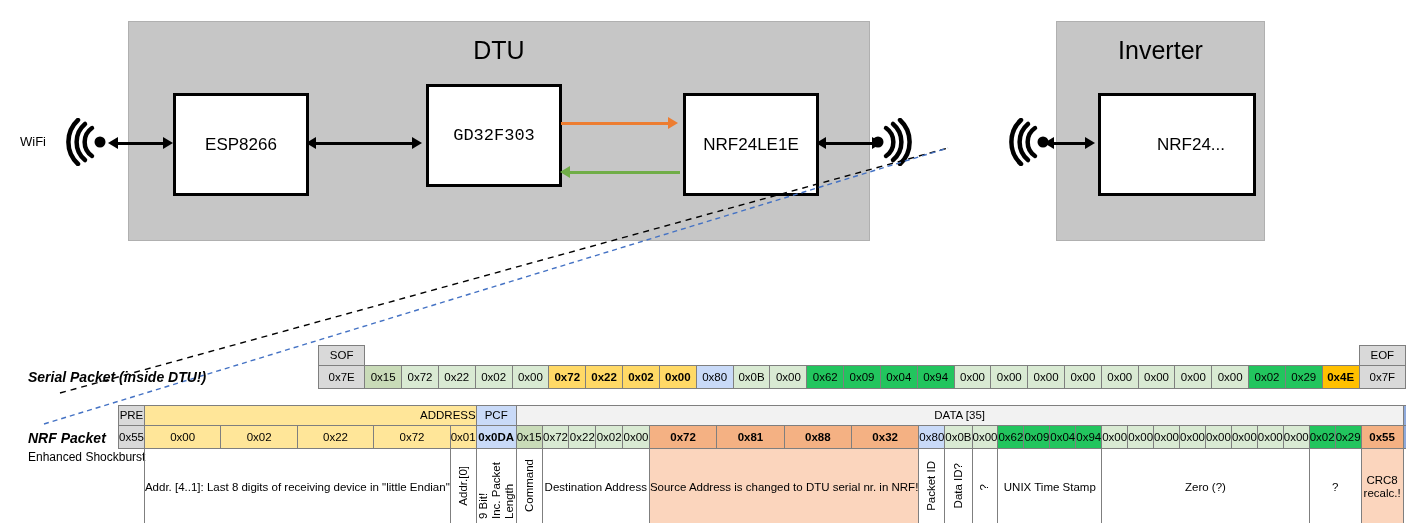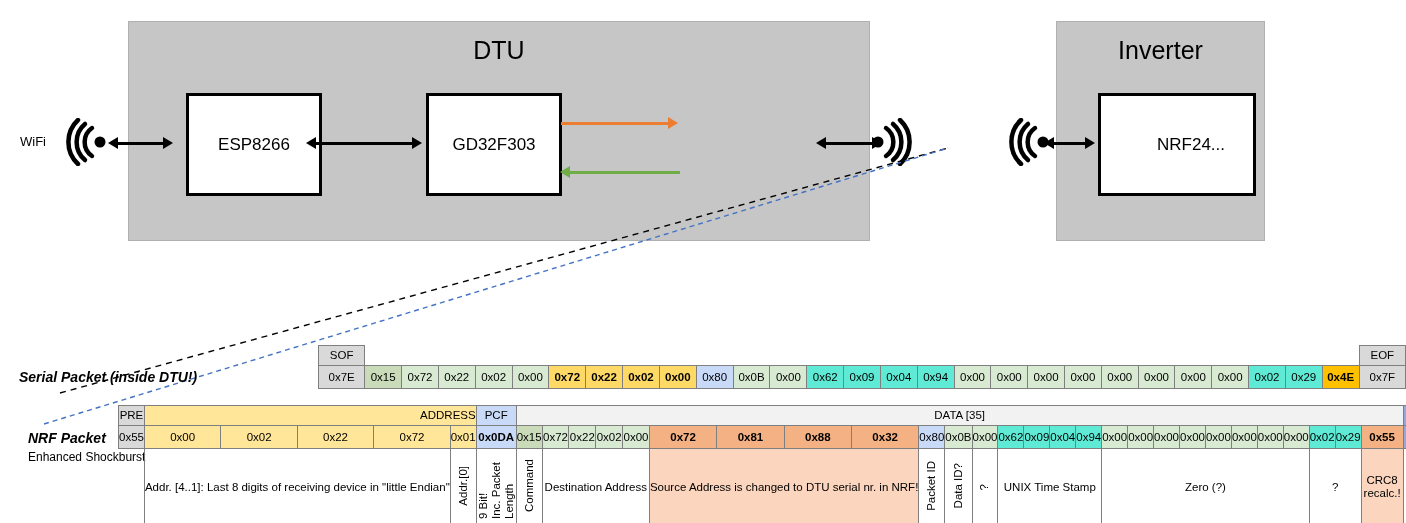--- a/index.html
+++ b/index.html
@@ -35,21 +35,21 @@
        white-space:nowrap;overflow:hidden;}
   .hdr{background:#d9d9d9;font-size:12px;}
   .hdr-blank{background:#f2f2f2;border-color:#7f7f7f;}
   .c-gray{background:#d9d9d9;}
   .c-green{background:#d9ead3;}
   .c-greenish{background:#c9dbb8;}
   .c-yellow{background:#ffd966;font-weight:bold;}
   .c-lyellow{background:#ffe699;}
   .c-blue{background:#c9daf8;}
   .c-bluedk{background:#8faadc;}
-  .c-darkgray{background:#5eead4;}
+  .c-darkgray{background:#22c55e;}
   .c-orange{background:#ffc000;font-weight:bold;}
   .c-salmon{background:#f4b183;font-weight:bold;}
   .c-lsalmon{background:#fbd5bd;}
   .c-white{background:#ffffff;}
   .desc{font-size:11.5px;line-height:13px;white-space:normal;
         text-align:left;padding:2px 3px;vertical-align:top;}
   .desc.ctr{text-align:center;vertical-align:middle;padding:2px;}
   .vert{writing-mode:vertical-rl;transform:rotate(180deg);
         font-size:11.5px;line-height:13px;white-space:nowrap;}
   .vertwrap{writing-mode:vertical-rl;transform:rotate(180deg);
@@ -69,28 +69,31 @@
 
   <div class="wifi-label" style="left:20px;top:134px;">WiFi</div>
 
   <svg style="position:absolute;left:62px;top:118px;" width="48" height="48" viewBox="0 0 48 48">
     <circle cx="38" cy="24" r="5.5" fill="#000"></circle>
     <path d="M30 10 A17 17 0 0 0 30 38" stroke="#000" stroke-width="4.5" fill="none" stroke-linecap="round"></path>
     <path d="M23 6 A23.5 23.5 0 0 0 23 42" stroke="#000" stroke-width="4.5" fill="none" stroke-linecap="round"></path>
     <path d="M16 2 A30 30 0 0 0 16 46" stroke="#000" stroke-width="4.5" fill="none" stroke-linecap="round"></path>
   </svg>
 
-  <div class="chip" style="left:186px;top:93px;width:130px;height:97px;">
+  <div class="chip" style="left:173px;top:93px;width:130px;height:97px;">
     <span>ESP8266</span>
   </div>
 
-  <div class="chip" style="left:426px;top:93px;width:130px;height:97px;">
+  <div class="chip" style="left:426px;top:84px;width:130px;height:97px;font-family:Liberation Mono, monospace;">
     <span>GD32F303</span>
   </div>
 
+  <div class="chip" style="left:683px;top:93px;width:130px;height:97px;">
+    <span>NRF24LE1E</span>
+  </div>
 
   <div class="arrow-line" style="left:112px;top:142px;width:56px;"></div>
   <div class="ah left" style="left:108px;top:137px;"></div>
   <div class="ah right" style="left:163px;top:137px;"></div>
 
   <div class="arrow-line" style="left:313px;top:142px;width:104px;"></div>
   <div class="ah left" style="left:306px;top:137px;"></div>
   <div class="ah right" style="left:412px;top:137px;"></div>
 
   <div class="arrow-line orange" style="left:561px;top:122px;width:110px;"></div>
@@ -127,21 +130,21 @@
   <div class="arrow-line" style="left:1048px;top:142px;width:44px;"></div>
   <div class="ah left" style="left:1044px;top:137px;"></div>
   <div class="ah right" style="left:1085px;top:137px;"></div>
 </div>
 
 <svg id="leaders">
   <line x1="60" y1="393" x2="948" y2="148" stroke="#000000" stroke-width="1.4" stroke-dasharray="6,5"></line>
   <line x1="44" y1="424" x2="948" y2="148" stroke="#4472c4" stroke-width="1.4" stroke-dasharray="5,4"></line>
 </svg>
 
-<div class="rowlabel" style="left:19px;top:369px;">Serial Packet (inside DTU!)</div>
+<div class="rowlabel" style="left:28px;top:369px;">Serial Packet (inside DTU!)</div>
 
 <table class="ptable" id="serial-table" style="left:318px;top:345px;">
     <tbody>
       <tr>
         <td class="hdr" style="width: 47px; height: 19px;">SOF</td>
         <td class="hdr-blank" colspan="27" style="height: 19px; border-width: initial; border-style: none; border-color: initial; background: rgb(255, 255, 255);"></td>
         <td class="hdr" style="width: 47px; height: 19px;">EOF</td>
       </tr>
       <tr>
         <td class="c-gray" style="width: 47px; height: 22px;">0x7E</td>

